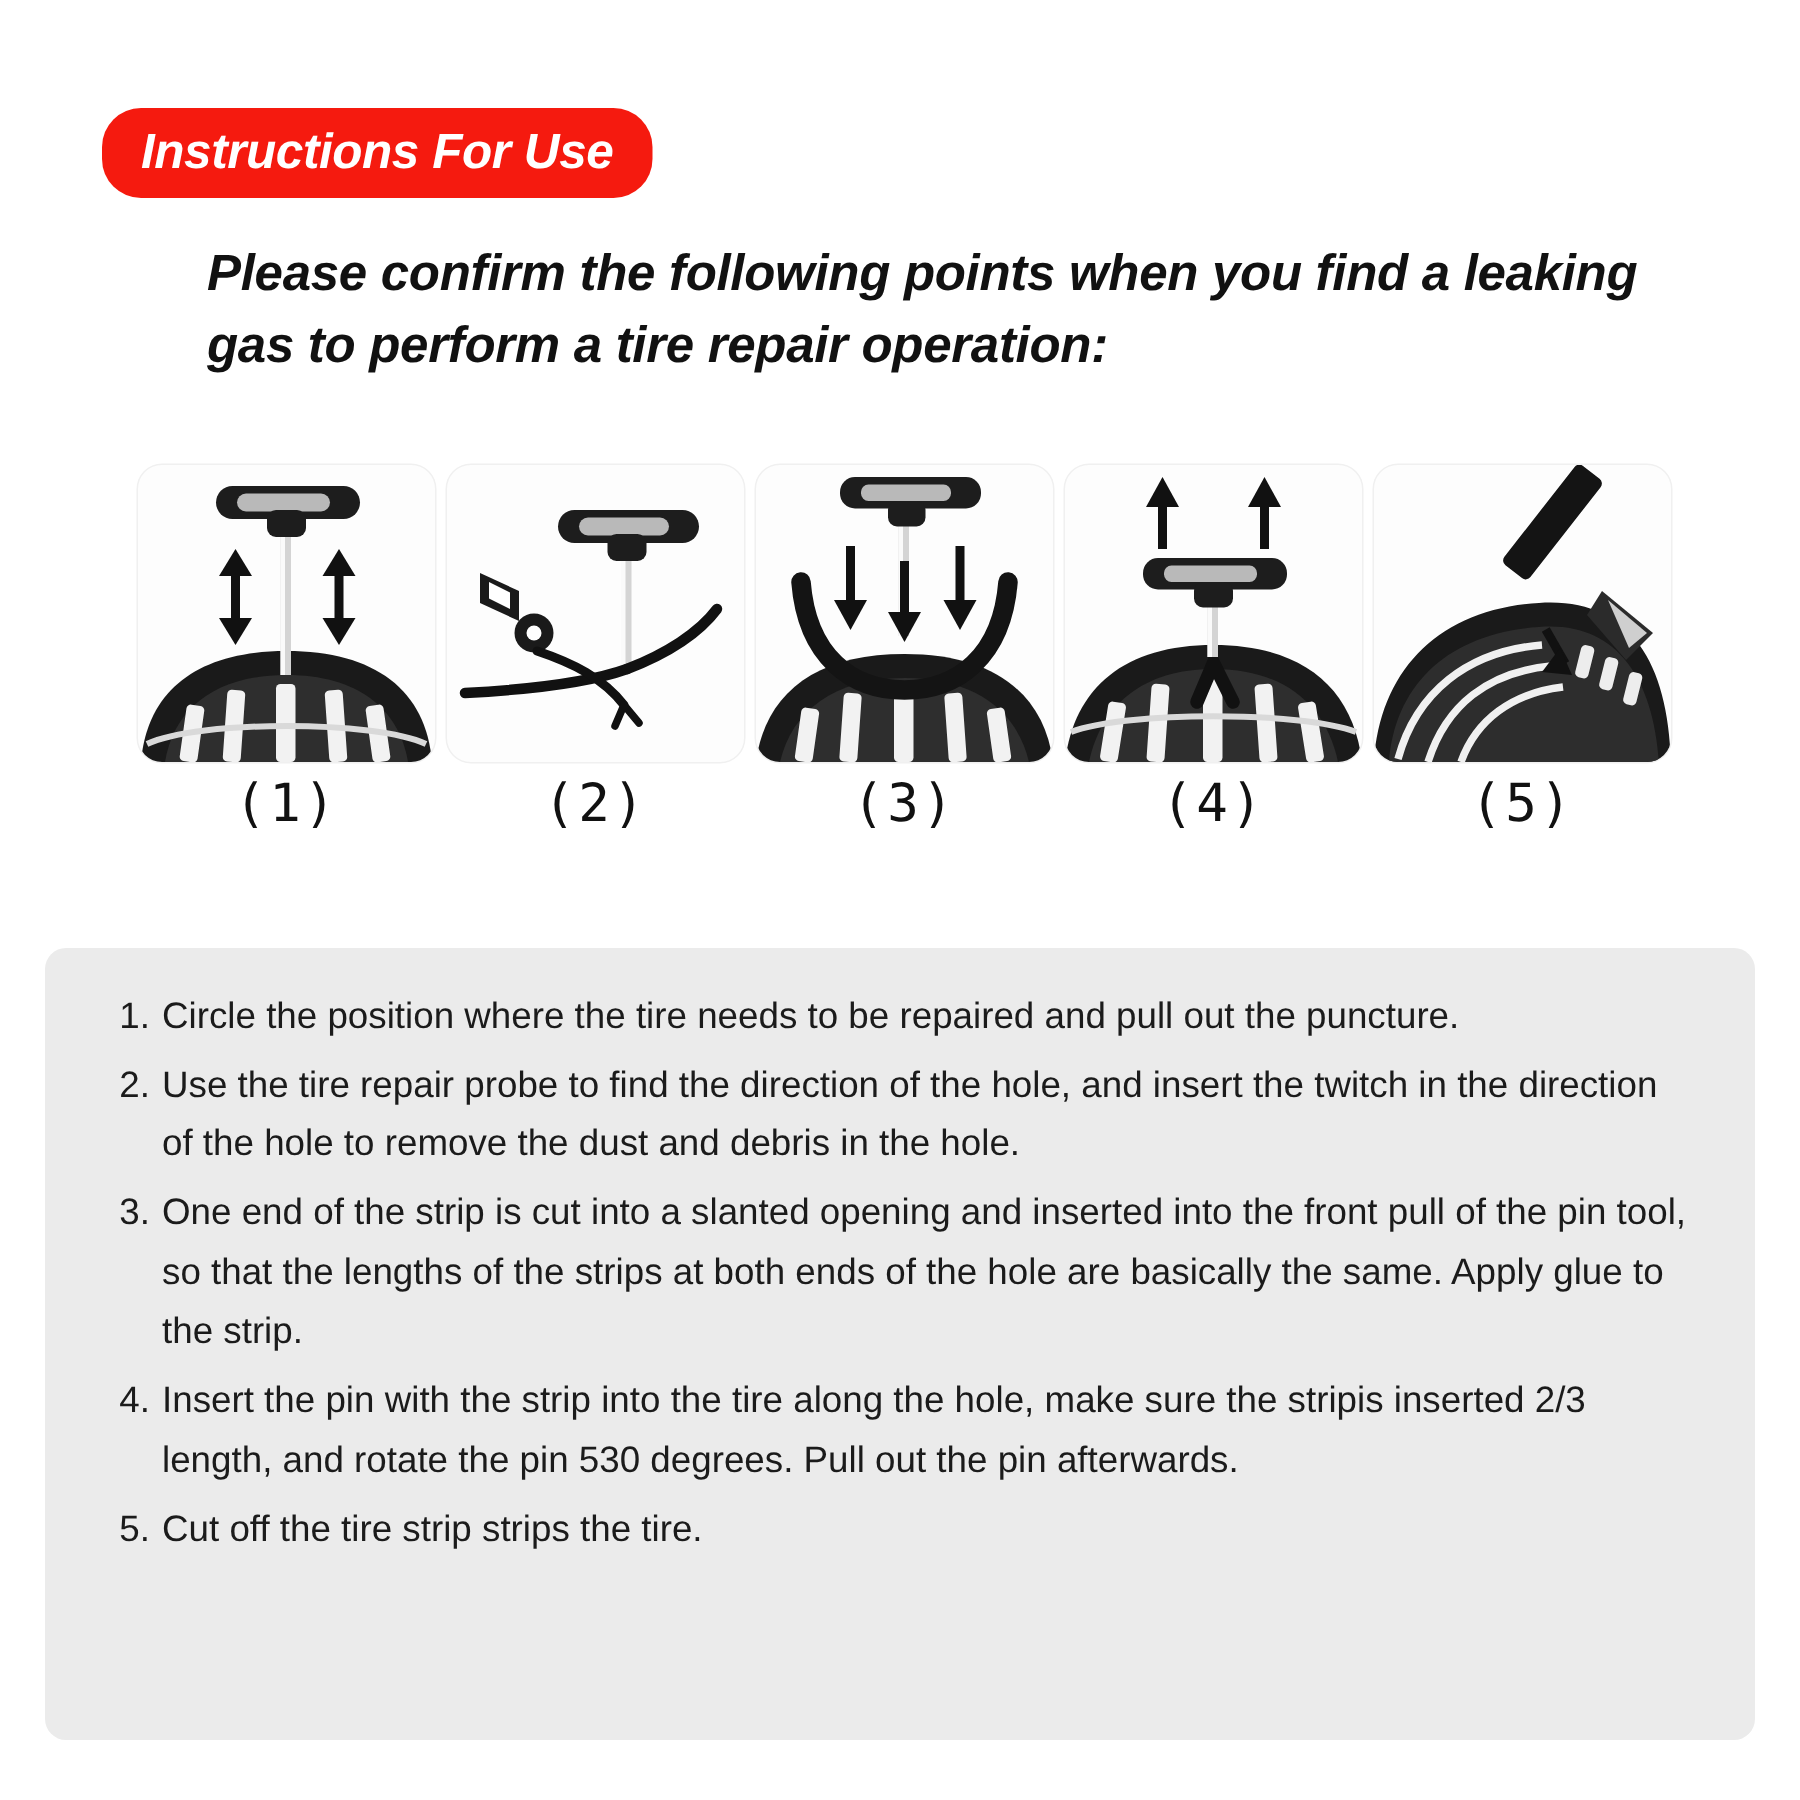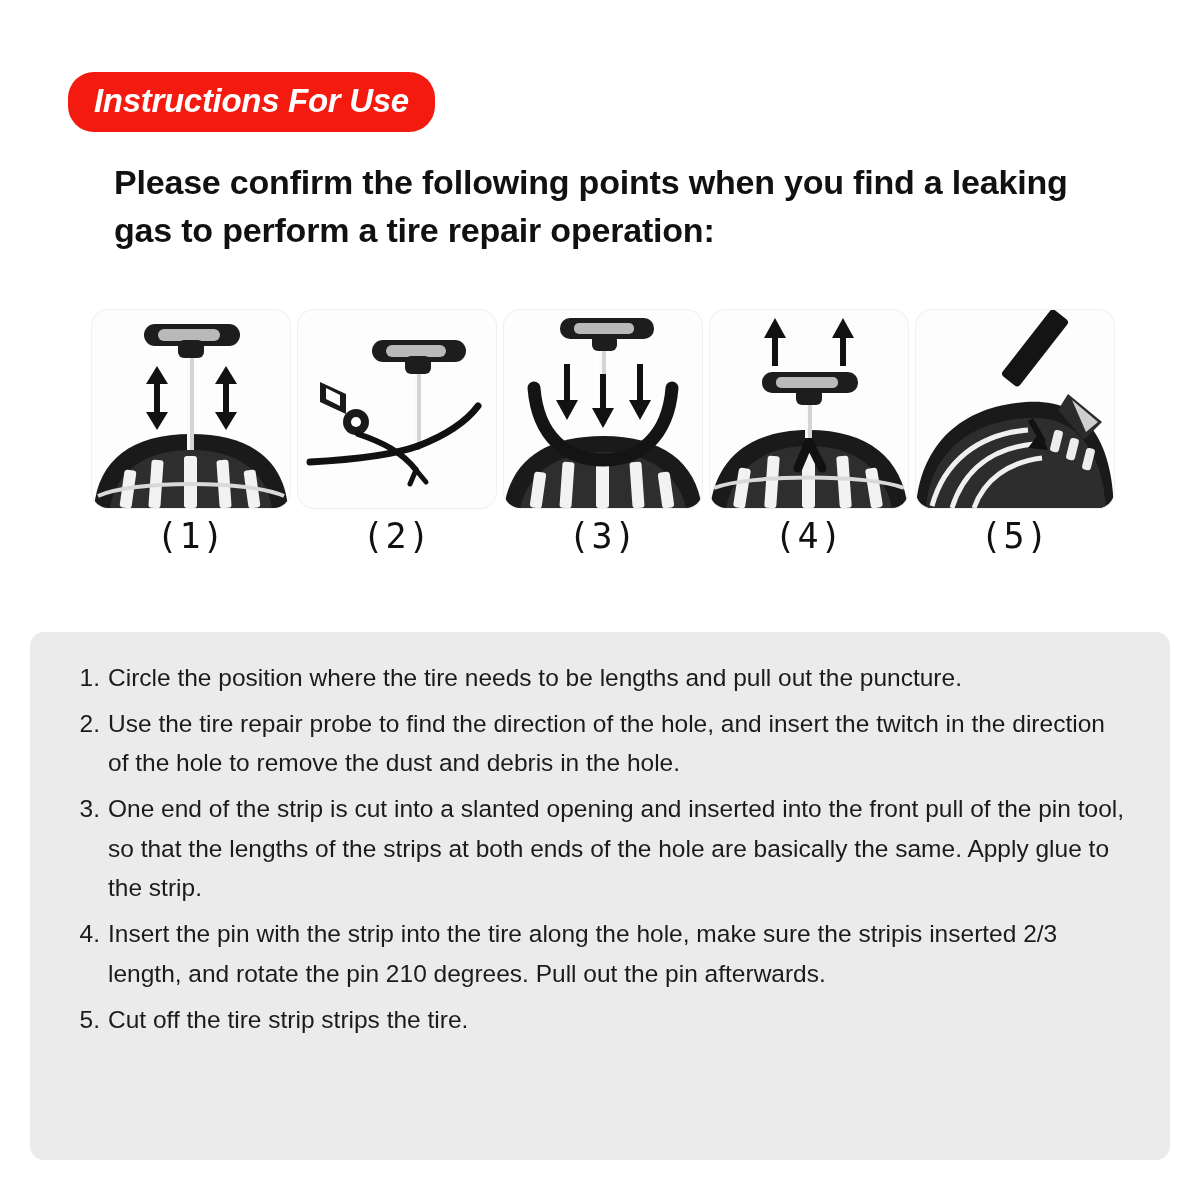--- a/index.html
+++ b/index.html
@@ -26,24 +26,25 @@
     font-size: 33px;
     font-weight: bold;
     font-style: italic;
     letter-spacing: -0.3px;
     white-space: nowrap;
   }
 
   
   .subheading {
     position: absolute;
-    left: 114px; top: 158px;
+    left: 138px; top: 158px;
     width: 960px;
     font-size: 34px;
     font-weight: bold;
+    font-style: italic;
     color: #111111;
     line-height: 1.42;
     letter-spacing: -0.2px;
   }
 
   
   .steps {
     position: absolute;
     left: 92px; top: 310px;
     width: 1020px;
@@ -275,33 +276,33 @@
       </div>
       <div class="step-label">(5)</div>
     </div>
 
   </div>
 
   <div class="panel">
     <ol>
       <li>
         <span class="num">1.</span>
-        <span class="txt">Circle the position where the tire needs to be lengths and pull out the puncture.</span>
+        <span class="txt">Circle the position where the tire needs to be repaired and pull out the puncture.</span>
       </li>
       <li>
         <span class="num">2.</span>
         <span class="txt">Use the tire repair probe to find the direction of the hole, and insert the twitch in the direction of the hole to remove the dust and debris in the hole.</span>
       </li>
       <li>
         <span class="num">3.</span>
         <span class="txt">One end of the strip is cut into a slanted opening and inserted into the front pull of the pin tool, so that the lengths of the strips at both ends of the hole are basically the same. Apply glue to the strip.</span>
       </li>
       <li>
         <span class="num">4.</span>
-        <span class="txt">Insert the pin with the strip into the tire along the hole, make sure the stripis inserted 2/3 length, and rotate the pin 210 degrees. Pull out the pin afterwards.</span>
+        <span class="txt">Insert the pin with the strip into the tire along the hole, make sure the stripis inserted 2/3 length, and rotate the pin 530 degrees. Pull out the pin afterwards.</span>
       </li>
       <li>
         <span class="num">5.</span>
         <span class="txt">Cut off the tire strip strips the tire.</span>
       </li>
     </ol>
   </div>
 
 </div>
 

